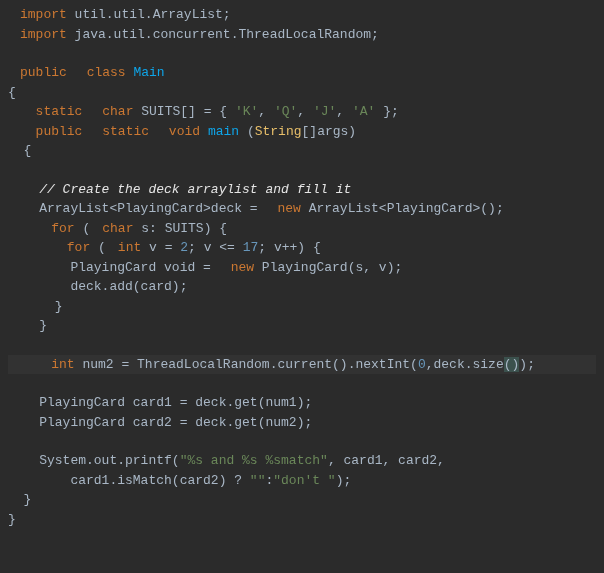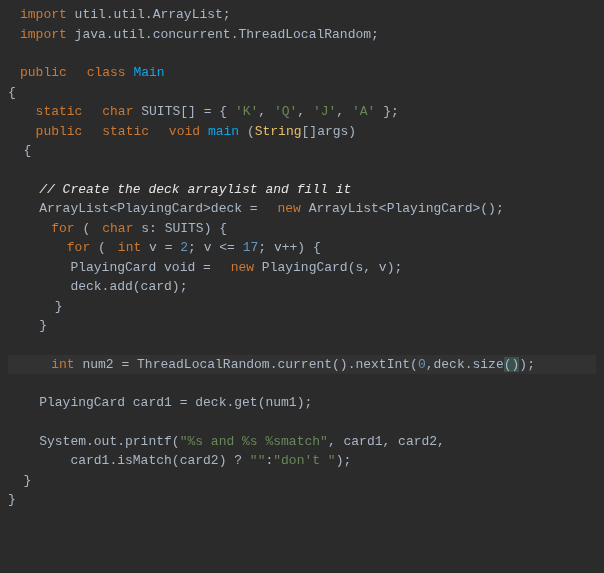--- a/index.html
+++ b/index.html
@@ -42,18 +42,19 @@
 <div class="line">    <span class="keyword">for</span><span> (</span><span class="keyword">char</span><span> s: SUITS) {</span></div>
 <div class="line">      <span class="keyword">for</span><span> (</span><span class="keyword">int</span><span> v = </span><span class="number">2</span><span>; v &lt;= </span><span class="number">17</span><span>; v++) {</span></div>
 <div class="line"><span>        PlayingCard void = </span><span class="keyword">new</span><span> PlayingCard(s, v);</span></div>
 <div class="line"><span>        deck.add(card);</span></div>
 <div class="line"><span>      }</span></div>
 <div class="line"><span>    }</span></div>
 <div class="line"><span></span></div>
 <div class="line cursor-line">    <span class="keyword">int</span><span> num2 = ThreadLocalRandom.current().nextInt(</span><span class="number">0</span><span>,deck.size</span><span class="hl-paren">(</span><span class="hl-paren">)</span><span>);</span></div>
 <div class="line"><span></span></div>
 <div class="line"><span>    PlayingCard card1 = deck.get(num1);</span></div>
+<div class="line"><span>    PlayingCard card2 = deck.get(num2);</span></div>
 <div class="line"><span></span></div>
 <div class="line"><span>    System.out.printf(</span><span class="char">"%s and %s %smatch"</span><span>, card1, card2,</span></div>
 <div class="line"><span>        card1.isMatch(card2) ? </span><span class="char">""</span><span>:</span><span class="char">"don't "</span><span>);</span></div>
 <div class="line"><span>  }</span></div>
 <div class="line"><span>}</span></div>
 </div>
 
 </body></html>

